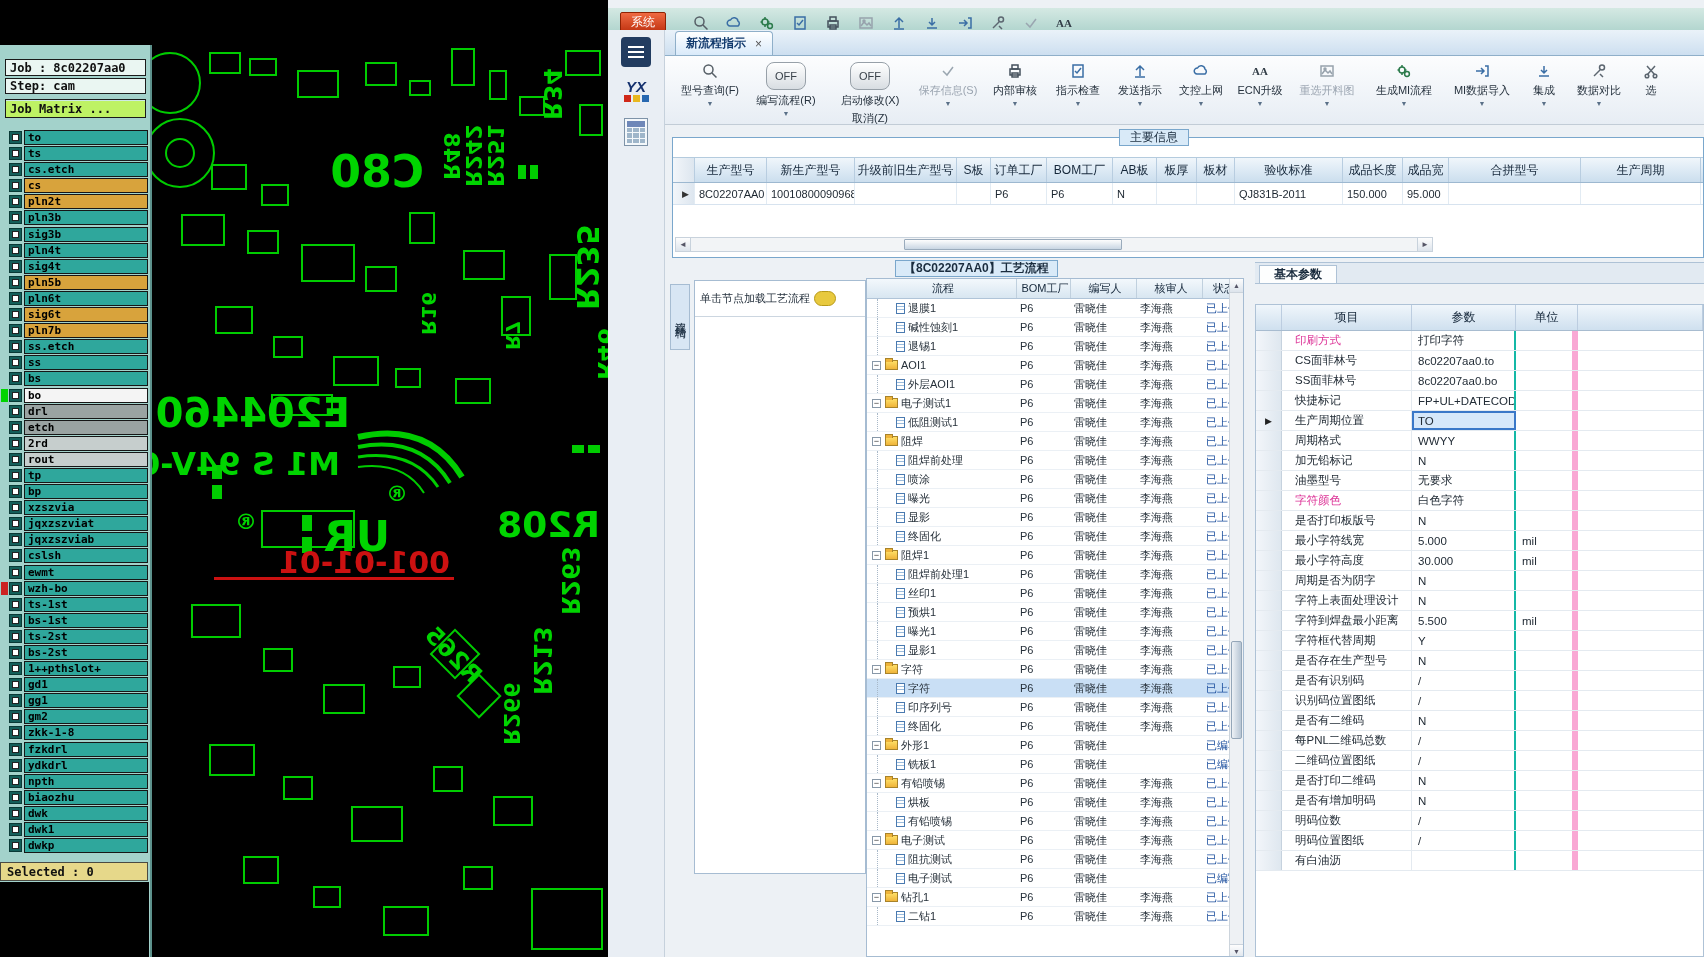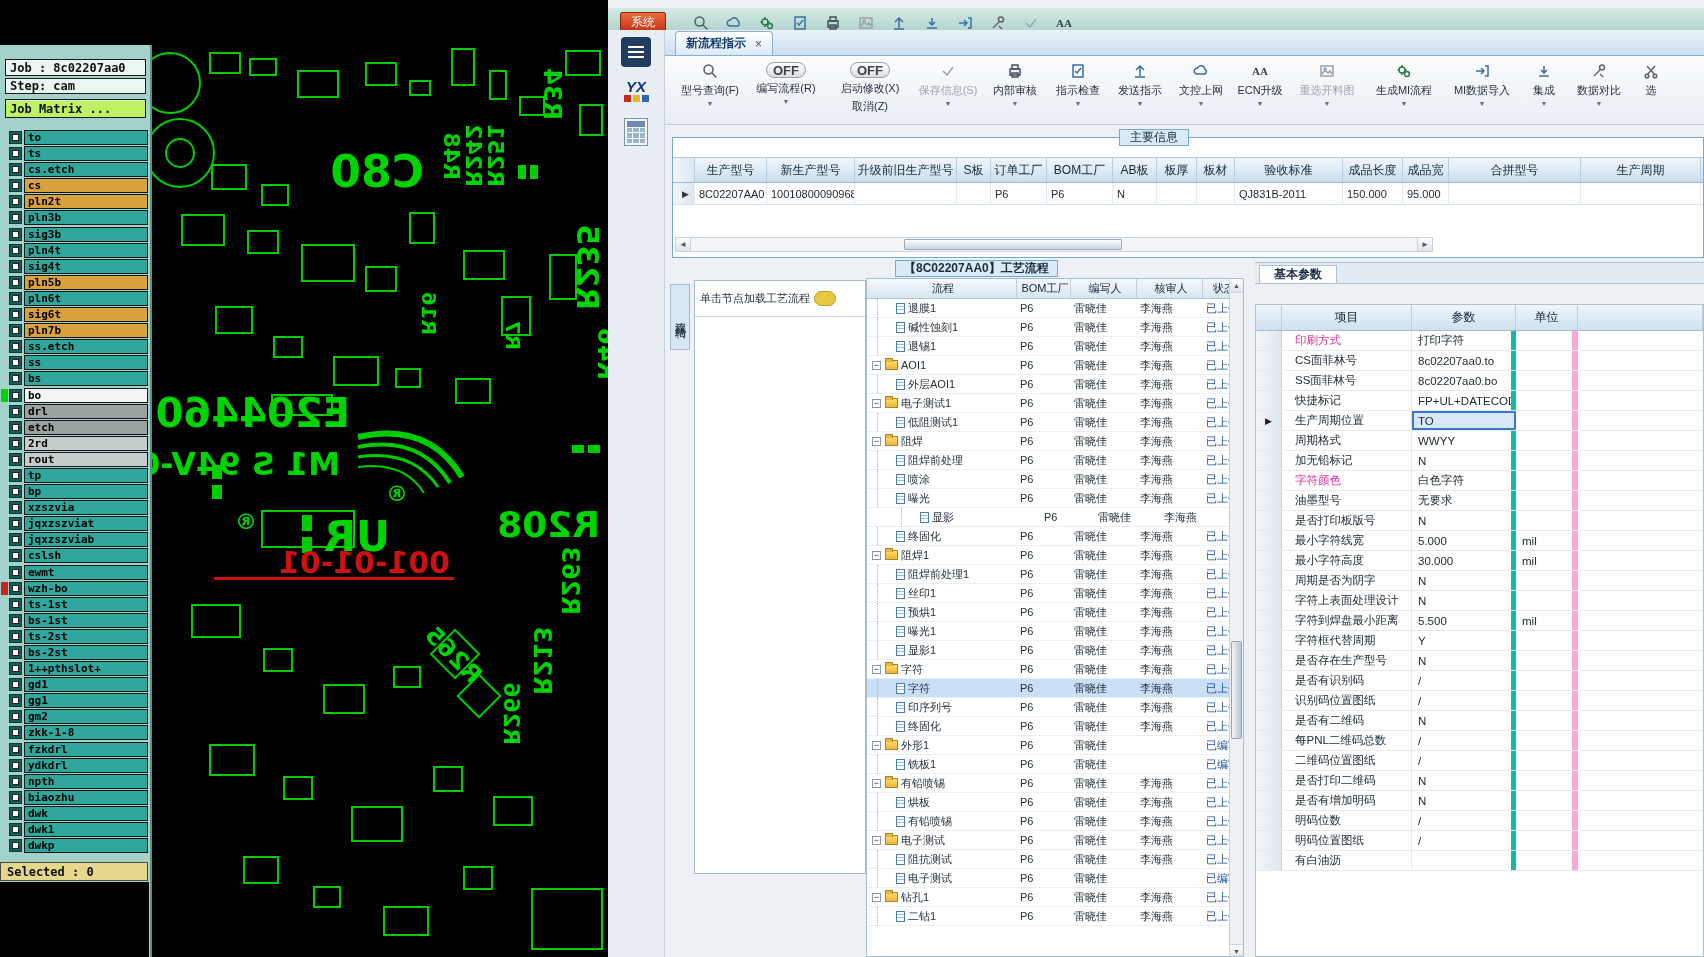--- a/index.html
+++ b/index.html
@@ -41,21 +41,21 @@
 .calcicon{margin:16px auto 0;width:24px;height:28px;background:#f4f8fb;border:1px solid #7e93a8;display:grid;grid-template-columns:repeat(3,1fr);grid-template-rows:6px repeat(3,1fr);gap:1px;padding:2px}
 .calcicon i{background:#9fb6ca;display:block}
 .calcicon i.scr{grid-column:1/4;background:#6e87b8}
 .tabbar{position:absolute;left:57px;top:30px;width:1039px;height:26px;background:linear-gradient(#eaf2f9,#cddff0);border-bottom:1px solid #8fafc9;display:flex;align-items:flex-end}
 .doc-tab{margin-left:10px;height:24px;padding:0 10px;background:linear-gradient(#ffffff,#d9eafa);border:1px solid #8fafc9;border-bottom:none;border-radius:4px 4px 0 0;display:flex;align-items:center;gap:9px;font-size:12px;font-weight:bold;color:#123a6d}
 .tab-close{color:#555;font-weight:normal;font-size:12px}
 .toolbar{position:absolute;left:57px;top:56px;width:1039px;height:69px;background:linear-gradient(#fcfdfe,#e7edf4);border-bottom:1px solid #c2ccd6;display:flex;align-items:flex-start;padding:5px 0 0 10px}
 .tbtn{display:flex;flex-direction:column;align-items:center;font-size:11px;color:#26323e;flex:none;padding-top:1px}
 .tbtn.disabled{color:#9aa4b0}
 .tbicon{height:18px;display:flex;align-items:center;justify-content:center}
-.toggle{width:40px;height:16px;border:1px solid #97a0a8;border-radius:8px;background:linear-gradient(#ffffff,#d8dde2);font-size:13px;font-weight:bold;color:#3a424a;display:flex;align-items:center;justify-content:center}
+.toggle{width:40px;height:28px;border:1px solid #97a0a8;border-radius:8px;background:linear-gradient(#ffffff,#d8dde2);font-size:11px;font-weight:normal;color:#3a424a;display:flex;align-items:center;justify-content:center}
 .tlabel{margin-top:3px;white-space:nowrap}
 .caret{margin-top:2px;font-size:7px;color:#5a7088;line-height:7px}
 .maininfo{position:absolute;left:64px;top:137px;width:1032px;height:121px;border:1px solid #7aa7cc;background:#fff}
 .mi-title{position:absolute;left:446px;top:-9px;height:17px;padding:0 10px;background:#d9eaf8;border:1px solid #7aa7cc;font-size:12px;color:#1a2c3e;display:flex;align-items:center}
 .mi-head{position:absolute;left:0;top:19px;display:flex;height:26px;width:1030px;background:linear-gradient(#f0f6fb,#cbdeee);border-top:1px solid #b4cbde;border-bottom:1px solid #9db8d0;font-size:12px;color:#15273a;overflow:hidden}
 .mi-cell{border-right:1px solid #b8cde0;display:flex;align-items:center;justify-content:center;white-space:nowrap;overflow:hidden;flex:none}
 .mi-row{position:absolute;left:0;top:45px;display:flex;height:22px;width:1030px;border-bottom:1px solid #d7e3ef;font-size:11px;color:#1c2630;overflow:hidden}
 .mi-row .mi-cell{justify-content:flex-start;padding-left:4px;border-right:1px solid #e2ebf3}
 .mi-marker{justify-content:center !important;font-size:9px;color:#333;background:linear-gradient(90deg,#f2f6fa,#dde6ef)}
 .hscroll{position:absolute;left:2px;bottom:5px;width:758px;height:15px;background:#f2f4f6;border:1px solid #c8d2dc;display:flex;align-items:center}
@@ -93,21 +93,21 @@
 .ptab.active{background:linear-gradient(#eaf3fb,#b9d4ec);font-weight:bold;color:#0f3a70}
 .subtabs{height:22px;border-top:1px solid #aec2d6;border-bottom:1px solid #aec2d6;display:flex;padding:2px 0 0 4px;background:#e2eaf2}
 .subtab{padding:0 14px;display:flex;align-items:center;font-size:12px;font-weight:bold;background:#fdfefe;border:1px solid #aec2d6;border-bottom:none;color:#1a2c3e}
 .ptable{position:absolute;left:0;top:42px;width:449px;height:653px;background:#fff;border:1px solid #aec2d6;overflow:hidden}
 .phead{display:flex;height:26px;background:linear-gradient(#f0f6fb,#cfe0ef);border-bottom:1px solid #a8bcd0;font-size:12px;color:#15273a}
 .phead div{display:flex;align-items:center;justify-content:center;border-right:1px solid #bccde0;flex:none}
 .prow{display:flex;height:20px;border-bottom:1px solid #e4eaf0;font-size:12px;align-items:stretch;color:#222c36}
 .pmark{width:26px;background:linear-gradient(90deg,#f3f6fa,#dee7ef);border-right:1px solid #c6d2de;display:flex;align-items:center;justify-content:center;font-size:9px;color:#222;flex:none}
 .pk{width:130px;padding-left:13px;display:flex;align-items:center;border-right:1px solid #e4eaf0;white-space:nowrap;overflow:hidden;flex:none;font-size:11.5px}
 .pk.pink{color:#dd3598}
-.pv{width:104px;padding-left:6px;display:flex;align-items:center;border-right:5px solid #14b8a6;white-space:nowrap;overflow:hidden;flex:none;font-size:11.5px}
+.pv{width:104px;padding-left:6px;display:flex;align-items:center;border-right:2px solid #14b8a6;white-space:nowrap;overflow:hidden;flex:none;font-size:11.5px}
 .pv.selcell{background:#d6e8fa;border:2px solid #3a78c8;padding-left:4px}
 .pu{width:62px;padding-left:6px;display:flex;align-items:center;border-right:6px solid #f9a8d4;flex:none;font-size:11.5px}
 .pfill{flex:1}
 </style>
 </head>
 <body>
 
 <div id="cam">
   <div id="cam-side">
     <div class="jobbox" id="jobbox1">Job : 8c02207aa0</div>
@@ -948,21 +948,21 @@
               <span class="tindent"></span>
               <span class="doc"></span>
               <span class="tname">曝光</span>
             </div>
             <div class="tc" style="width: 54px;">P6</div>
             <div class="tc" style="width: 66px;">雷晓佳</div>
             <div class="tc" style="width: 66px;">李海燕</div>
             <div class="tc tc-status" style="width: 40px;">已上传</div>
           </div>
           <div class="trow">
-            <div class="tc tc-name" style="width: 150px; margin-left: 24px;">
+            <div class="tc tc-name" style="width: 150px;">
               <span class="tindent"></span>
               <span class="doc"></span>
               <span class="tname">显影</span>
             </div>
             <div class="tc" style="width: 54px;">P6</div>
             <div class="tc" style="width: 66px;">雷晓佳</div>
             <div class="tc" style="width: 66px;">李海燕</div>
             <div class="tc tc-status" style="width: 40px;">已上传</div>
           </div>
           <div class="trow">
@@ -1262,29 +1262,29 @@
           </div>
           <div class="prow">
             <div class="pmark"></div>
             <div class="pk">加无铅标记</div>
             <div class="pv">N</div>
             <div class="pu"></div>
             <div class="pfill"></div>
           </div>
           <div class="prow">
             <div class="pmark"></div>
+            <div class="pk">油墨型号</div>
+            <div class="pv">无要求</div>
+            <div class="pu"></div>
+            <div class="pfill"></div>
+          </div>
+          <div class="prow">
+            <div class="pmark"></div>
             <div class="pk pink">字符颜色</div>
             <div class="pv">白色字符</div>
-            <div class="pu"></div>
-            <div class="pfill"></div>
-          </div>
-          <div class="prow">
-            <div class="pmark"></div>
-            <div class="pk">油墨型号</div>
-            <div class="pv">无要求</div>
             <div class="pu"></div>
             <div class="pfill"></div>
           </div>
           <div class="prow">
             <div class="pmark"></div>
             <div class="pk">是否打印板版号</div>
             <div class="pv">N</div>
             <div class="pu"></div>
             <div class="pfill"></div>
           </div>

